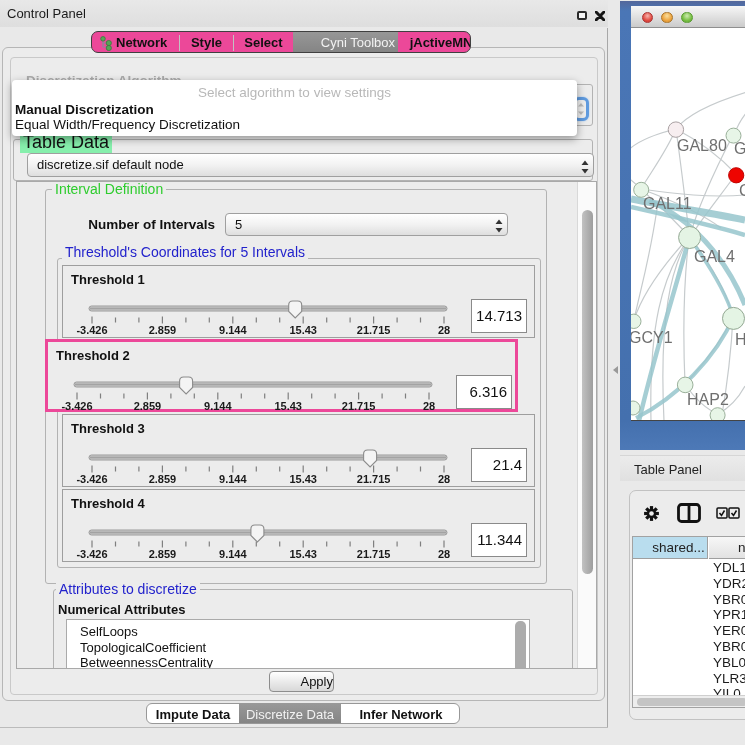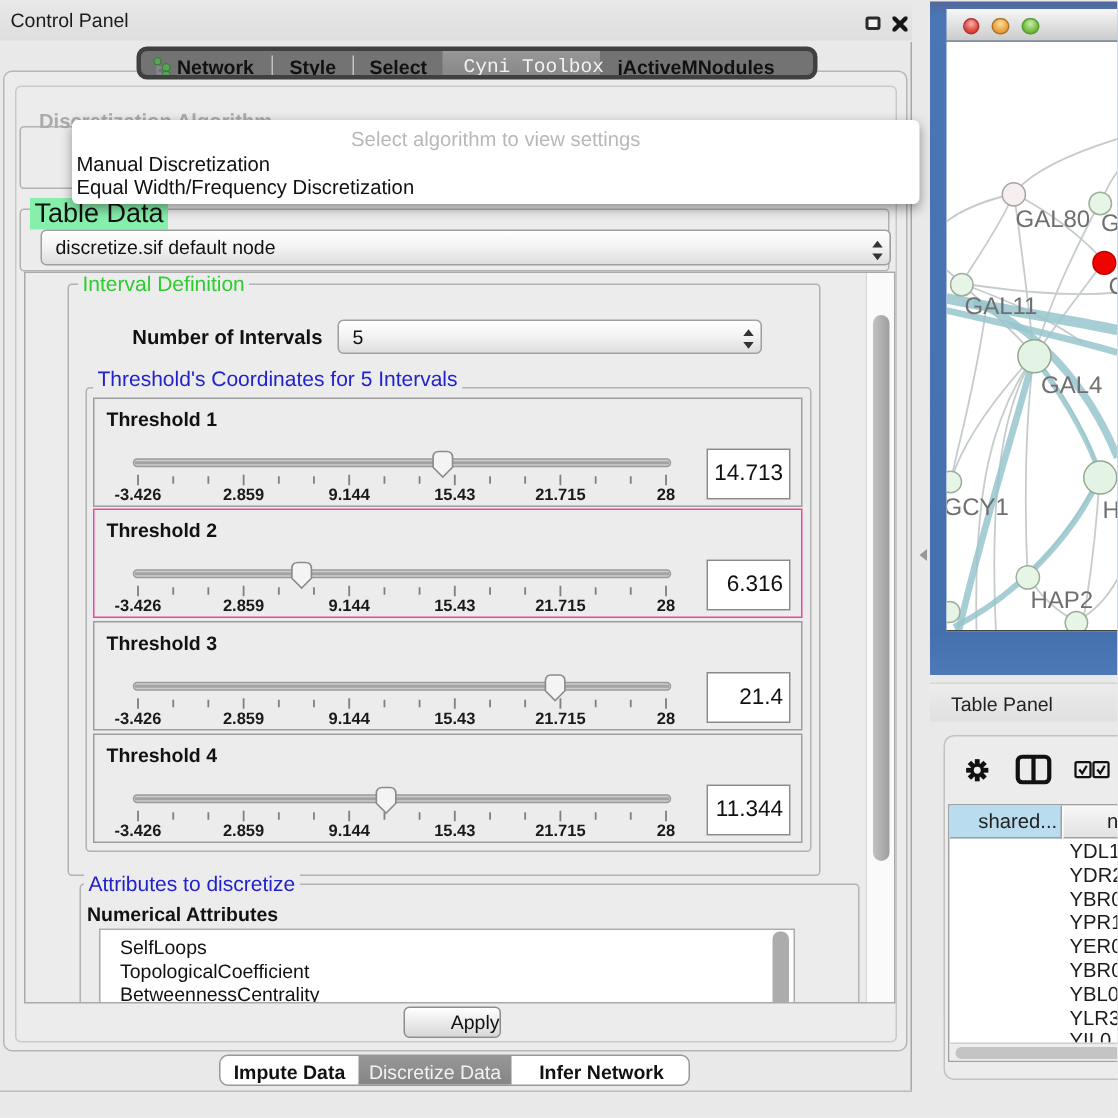--- a/index.html
+++ b/index.html
@@ -200,21 +200,21 @@
           <text x="29.0" y="39.5" text-anchor="middle" font-size="11" font-weight="bold" fill="#1a1a1a" font-family="Liberation Sans, sans-serif">-3.426</text>
           <text x="99.4" y="39.5" text-anchor="middle" font-size="11" font-weight="bold" fill="#1a1a1a" font-family="Liberation Sans, sans-serif">2.859</text>
           <text x="169.8" y="39.5" text-anchor="middle" font-size="11" font-weight="bold" fill="#1a1a1a" font-family="Liberation Sans, sans-serif">9.144</text>
           <text x="240.2" y="39.5" text-anchor="middle" font-size="11" font-weight="bold" fill="#1a1a1a" font-family="Liberation Sans, sans-serif">15.43</text>
           <text x="310.6" y="39.5" text-anchor="middle" font-size="11" font-weight="bold" fill="#1a1a1a" font-family="Liberation Sans, sans-serif">21.715</text>
           <text x="381.0" y="39.5" text-anchor="middle" font-size="11" font-weight="bold" fill="#1a1a1a" font-family="Liberation Sans, sans-serif">28</text>
       <path d="M 225.7,11 Q 225.7,7 229.7,7 L 234.7,7 Q 238.7,7 238.7,11 L 238.7,17.5 L 232.2,24 L 225.7,17.5 Z" fill="#f4f4f4" stroke="#8b8b8b" stroke-width="1.1"></path>
     </svg>
     <div class="abs" style="left:408px;top:33px;width:56px;height:34px;background:#fff;border:1px solid #8a8a8a;font-size:15px;color:#111;text-align:right;line-height:32px;padding-right:4px;">14.713</div>
       </div>
-    <div class="abs" style="left:45px;top:157px;width:473px;height:73px;border:1px solid #ec4899;background:#ececec;">
+    <div class="abs" style="left:28px;top:157px;width:473px;height:73px;border:3px solid #ec4899;background:#ececec;">
     <div class="abs" style="left:8px;top:6px;font-size:13px;font-weight:bold;color:#111;">Threshold 2</div>
     <svg class="abs" style="left:0;top:28px;" width="460" height="45" viewBox="0 0 460 45">
       <rect x="26.0" y="12" width="358.0" height="5" rx="2.5" fill="#cdcdcd" stroke="#9a9a9a" stroke-width="1"></rect>
       <rect x="27.0" y="13.5" width="356.0" height="2" fill="#a3a3a3"></rect>
       <line x1="29.0" y1="22.5" x2="29.0" y2="29.5" stroke="#7f7f7f" stroke-width="1.2"></line>
           <line x1="52.5" y1="23.5" x2="52.5" y2="28.5" stroke="#7f7f7f" stroke-width="1.2"></line>
           <line x1="75.9" y1="23.5" x2="75.9" y2="28.5" stroke="#7f7f7f" stroke-width="1.2"></line>
           <line x1="99.4" y1="22.5" x2="99.4" y2="29.5" stroke="#7f7f7f" stroke-width="1.2"></line>
           <line x1="122.9" y1="23.5" x2="122.9" y2="28.5" stroke="#7f7f7f" stroke-width="1.2"></line>
           <line x1="146.3" y1="23.5" x2="146.3" y2="28.5" stroke="#7f7f7f" stroke-width="1.2"></line>
@@ -315,34 +315,34 @@
   <div class="abs" style="left:269px;top:671px;width:65px;height:21px;background:linear-gradient(180deg,#ffffff,#e9e9e9 55%,#d8d8d8);border:1px solid #8d8d8d;border-radius:4px;font-size:13px;color:#111;text-align:right;line-height:19px;">Apply</div>
 
   <div class="abs" style="left:146px;top:703px;width:314px;height:21px;background:#ffffff;border:1px solid #989898;border-radius:6px;overflow:hidden;">
     <div class="abs" style="left:92px;top:0;width:102px;height:21px;background:linear-gradient(180deg,#979797,#838383);"></div>
     <div class="abs" style="left:0;top:0;width:92px;height:21px;font-size:13px;color:#111;text-align:center;line-height:21px;font-weight:bold;">Impute Data</div>
     <div class="abs" style="left:92px;top:0;width:102px;height:21px;font-size:13px;color:#f2f2f2;text-align:center;line-height:21px;">Discretize Data</div>
     <div class="abs" style="left:194px;top:0;width:120px;height:21px;font-size:13px;color:#111;text-align:center;line-height:21px;font-weight:bold;">Infer Network</div>
   </div>
 </div>
 
-<div class="abs" style="left:91px;top:31px;width:454px;height:22px;background:#737373;border:3px solid #404040;border-radius:7px;overflow:hidden;">
+<div class="abs" style="left:91px;top:31px;width:380px;height:22px;background:#ec4899;border:1px solid #404040;border-radius:7px;overflow:hidden;">
   <div class="abs" style="left:201px;top:0;width:105px;height:22px;background:linear-gradient(180deg,#979797,#838383);"></div>
   <div class="abs" style="left:87px;top:3px;width:1px;height:16px;background:#c2c2c2;"></div>
   <div class="abs" style="left:141px;top:3px;width:1px;height:16px;background:#c2c2c2;"></div>
   <svg class="abs" style="left:8px;top:4px;" width="14" height="15" viewBox="0 0 14 15">
     <path d="M3,3 L3,11 M3,7 L8,7 M3,11 L8,11" stroke="#8a8a9a" stroke-width="1.2" fill="none"></path>
     <circle cx="3" cy="2.8" r="2.3" fill="#57a557" stroke="#3c7a3c" stroke-width="0.8"></circle>
     <circle cx="8.8" cy="7" r="2.6" fill="#57a557" stroke="#3c7a3c" stroke-width="0.8"></circle>
     <circle cx="8.8" cy="12" r="2.6" fill="#57a557" stroke="#3c7a3c" stroke-width="0.8"></circle>
   </svg>
   <div class="abs" style="left:24px;top:0;width:60px;height:22px;font-size:13px;font-weight:bold;color:#111;line-height:22px;">Network</div>
   <div class="abs" style="left:88px;top:0;width:53px;height:22px;font-size:13px;font-weight:bold;color:#111;text-align:center;line-height:22px;">Style</div>
   <div class="abs" style="left:142px;top:0;width:59px;height:22px;font-size:13px;font-weight:bold;color:#111;text-align:center;line-height:22px;">Select</div>
-  <div class="abs" style="left:215px;top:0;width:105px;height:22px;font-size:13px;color:#f2f2f2;text-align:left;line-height:22px;font-family:Liberation Mono, monospace;">Cyni Toolbox</div>
+  <div class="abs" style="left:198px;top:0;width:105px;height:22px;font-size:13px;color:#f2f2f2;text-align:right;line-height:22px;">Cyni Toolbox</div>
   <div class="abs" style="left:306px;top:0;width:128px;height:22px;font-size:13px;font-weight:bold;color:#111;text-align:center;line-height:22px;">jActiveMNodules</div>
 </div>
 
-<div class="abs" style="left:12px;top:80px;width:565px;height:56px;background:#ffffff;border-radius:4px;box-shadow:0 3px 8px rgba(0,0,0,0.38);margin-left:36px;">
+<div class="abs" style="left:12px;top:80px;width:565px;height:56px;background:#ffffff;border-radius:4px;box-shadow:0 3px 8px rgba(0,0,0,0.38);">
   <div class="abs" style="left:0;top:5px;width:565px;height:16px;font-size:13.5px;color:#b8b8b8;text-align:center;">Select algorithm to view settings</div>
-  <div class="abs" style="left:3px;top:22px;font-size:13.5px;font-weight:normal;color:#111;">Manual Discretization</div>
+  <div class="abs" style="left:3px;top:22px;font-size:13.5px;font-weight:bold;color:#111;">Manual Discretization</div>
   <div class="abs" style="left:3px;top:37px;font-size:13.5px;color:#111;">Equal Width/Frequency Discretization</div>
 </div>
 
 </body></html>

